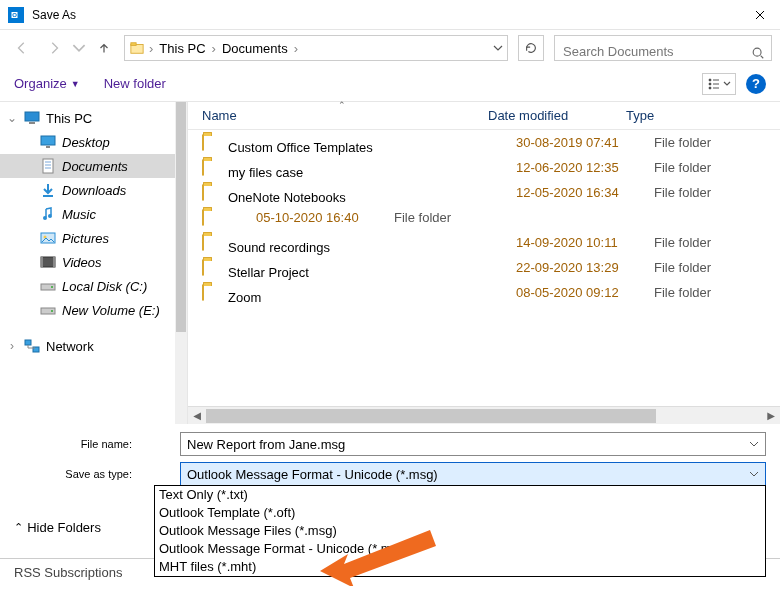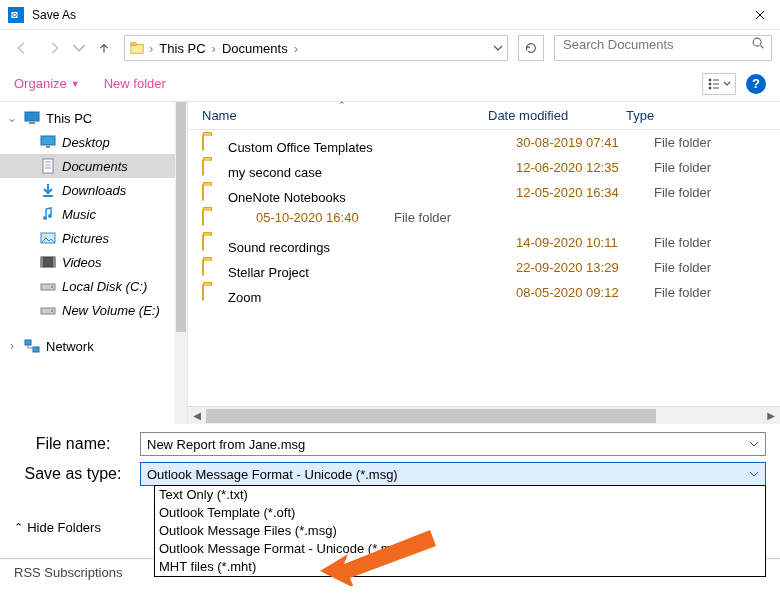--- a/index.html
+++ b/index.html
@@ -19,28 +19,28 @@
   .nav-btn { width:28px; height:28px; display:flex; align-items:center; justify-content:center; color:#888; }
   .nav-btn svg { width:14px; height:14px; }
   .nav-btn.enabled { color:#333; }
   .path-box { flex:1; height:26px; border:1px solid #ccc; display:flex; align-items:center; padding:0 2px; margin:0 6px 0 2px; }
   .path-icon { width:20px; height:20px; display:flex; align-items:center; justify-content:center; }
   .path-icon svg { width:14px; height:14px; }
   .crumb { display:flex; align-items:center; height:100%; padding:0 4px; font-size:13px; }
   .crumb-sep { color:#888; padding:0 2px; }
   .path-drop { margin-left:auto; display:flex; align-items:center; gap:2px; padding-right:2px;}
   .refresh-btn { width:26px; height:26px; border:1px solid #ccc; display:flex; align-items:center; justify-content:center; margin-right:6px; }
-  .search-box { width:218px; height:26px; border:1px solid #ccc; display:flex; align-items:flex-start; padding:0 6px; }
+  .search-box { width:218px; height:26px; border:1px solid #ccc; display:flex; align-items:flex-end; padding:0 6px; }
   .search-box input { border:none; outline:none; flex:1; font-size:13px; color:#555; }
   .search-box input::placeholder { color:#777; }
   .search-box svg { width:14px; height:14px; color:#555; }
 
   
   .toolbar { height:36px; display:flex; align-items:center; padding:0 14px; gap:24px; border-bottom:1px solid #e6e6e6; }
-  .tool-link { color:#ec4899; font-size:13px; display:flex; align-items:center; gap:4px; }
+  .tool-link { color:#4c1d95; font-size:13px; display:flex; align-items:center; gap:4px; }
   .tool-link .drop { font-size:9px; }
   .tool-right { margin-left:auto; display:flex; align-items:center; gap:10px; }
   .view-btn { width:34px; height:22px; border:1px solid #ccc; display:flex; align-items:center; justify-content:center; position:relative; }
   .help-btn { width:20px; height:20px; border-radius:50%; background:#0066cc; color:#fff; display:flex; align-items:center; justify-content:center; font-weight:bold; font-size:13px; }
 
   
   .main { display:flex; height:322px; }
   .tree { width:175px; overflow:hidden; padding-top:4px; }
   .tree-scroll { width:12px; background:#f0f0f0; position:relative;}
   .tree-thumb { position:absolute; top:0; left:1px; right:1px; height:230px; background:#c8c8c8;}
@@ -65,22 +65,22 @@
   .cell-type { flex:1; color:#555; }
 
   .hscroll { height:18px; background:#f0f0f0; border-top:1px solid #ddd; display:flex; align-items:center; margin-top:auto;}
   .hscroll .arrow { width:18px; height:18px; display:flex; align-items:center; justify-content:center; color:#666; font-size:10px;}
   .hscroll .track { flex:1; height:14px; position:relative;}
   .hscroll .thumb { position:absolute; left:0; top:0; bottom:0; width:450px; background:#c8c8c8;}
 
   
   .fields { padding:8px 14px 4px 14px; }
   .field-row { display:flex; align-items:center; margin-bottom:6px; }
-  .field-label { width:126px; text-align:center; padding-right:8px; font-size:16px; }
-  .field-input { flex:1; height:24px; border:1px solid #888; display:flex; align-items:center; padding:0 6px; font-size:13px; position:relative; }
+  .field-label { width:126px; text-align:right; padding-right:8px; font-size:11px; }
+  .field-input { flex:1; height:24px; border:1px solid #888; display:flex; align-items:center; padding:0 6px; font-size:13px; position:relative;margin-left:40px; }
   .field-input .drop { position:absolute; right:6px; color:#555; }
   .field-input.type { border:1px solid #0a61c9; background:#def; }
 
   
   .dropdown { position:absolute; left:154px; right:14px; top:485px; border:1px solid #000; background:#fff; font-size:13px; z-index:5; }
   .dd-opt { padding:1px 4px; height:18px; line-height:16px; white-space:nowrap; overflow:hidden;}
   .dd-opt.sel { background:#0a61c9; color:#fff; }
 
   
   .hide-row { position:absolute; left:14px; top:520px; display:flex; align-items:center; gap:4px; font-size:13px; z-index:2;}
@@ -316,21 +316,21 @@
     </div>
     <div id="file-rows">
         <div class="file-row">
           <span class="ficon"><span class="folder-ic"></span></span>
     <span class="cell-name">Custom Office Templates</span>
     <span class="cell-date">30-08-2019 07:41</span>
     <span class="cell-type">File folder</span>
         </div>
         <div class="file-row">
           <span class="ficon"><span class="folder-ic"></span></span>
-    <span class="cell-name">my second case</span>
+    <span class="cell-name">my files case</span>
     <span class="cell-date">12-06-2020 12:35</span>
     <span class="cell-type">File folder</span>
         </div>
         <div class="file-row">
           <span class="ficon"><span class="folder-ic"></span></span>
     <span class="cell-name">OneNote Notebooks</span>
     <span class="cell-date">12-05-2020 16:34</span>
     <span class="cell-type">File folder</span>
         </div>
         <div class="file-row">

